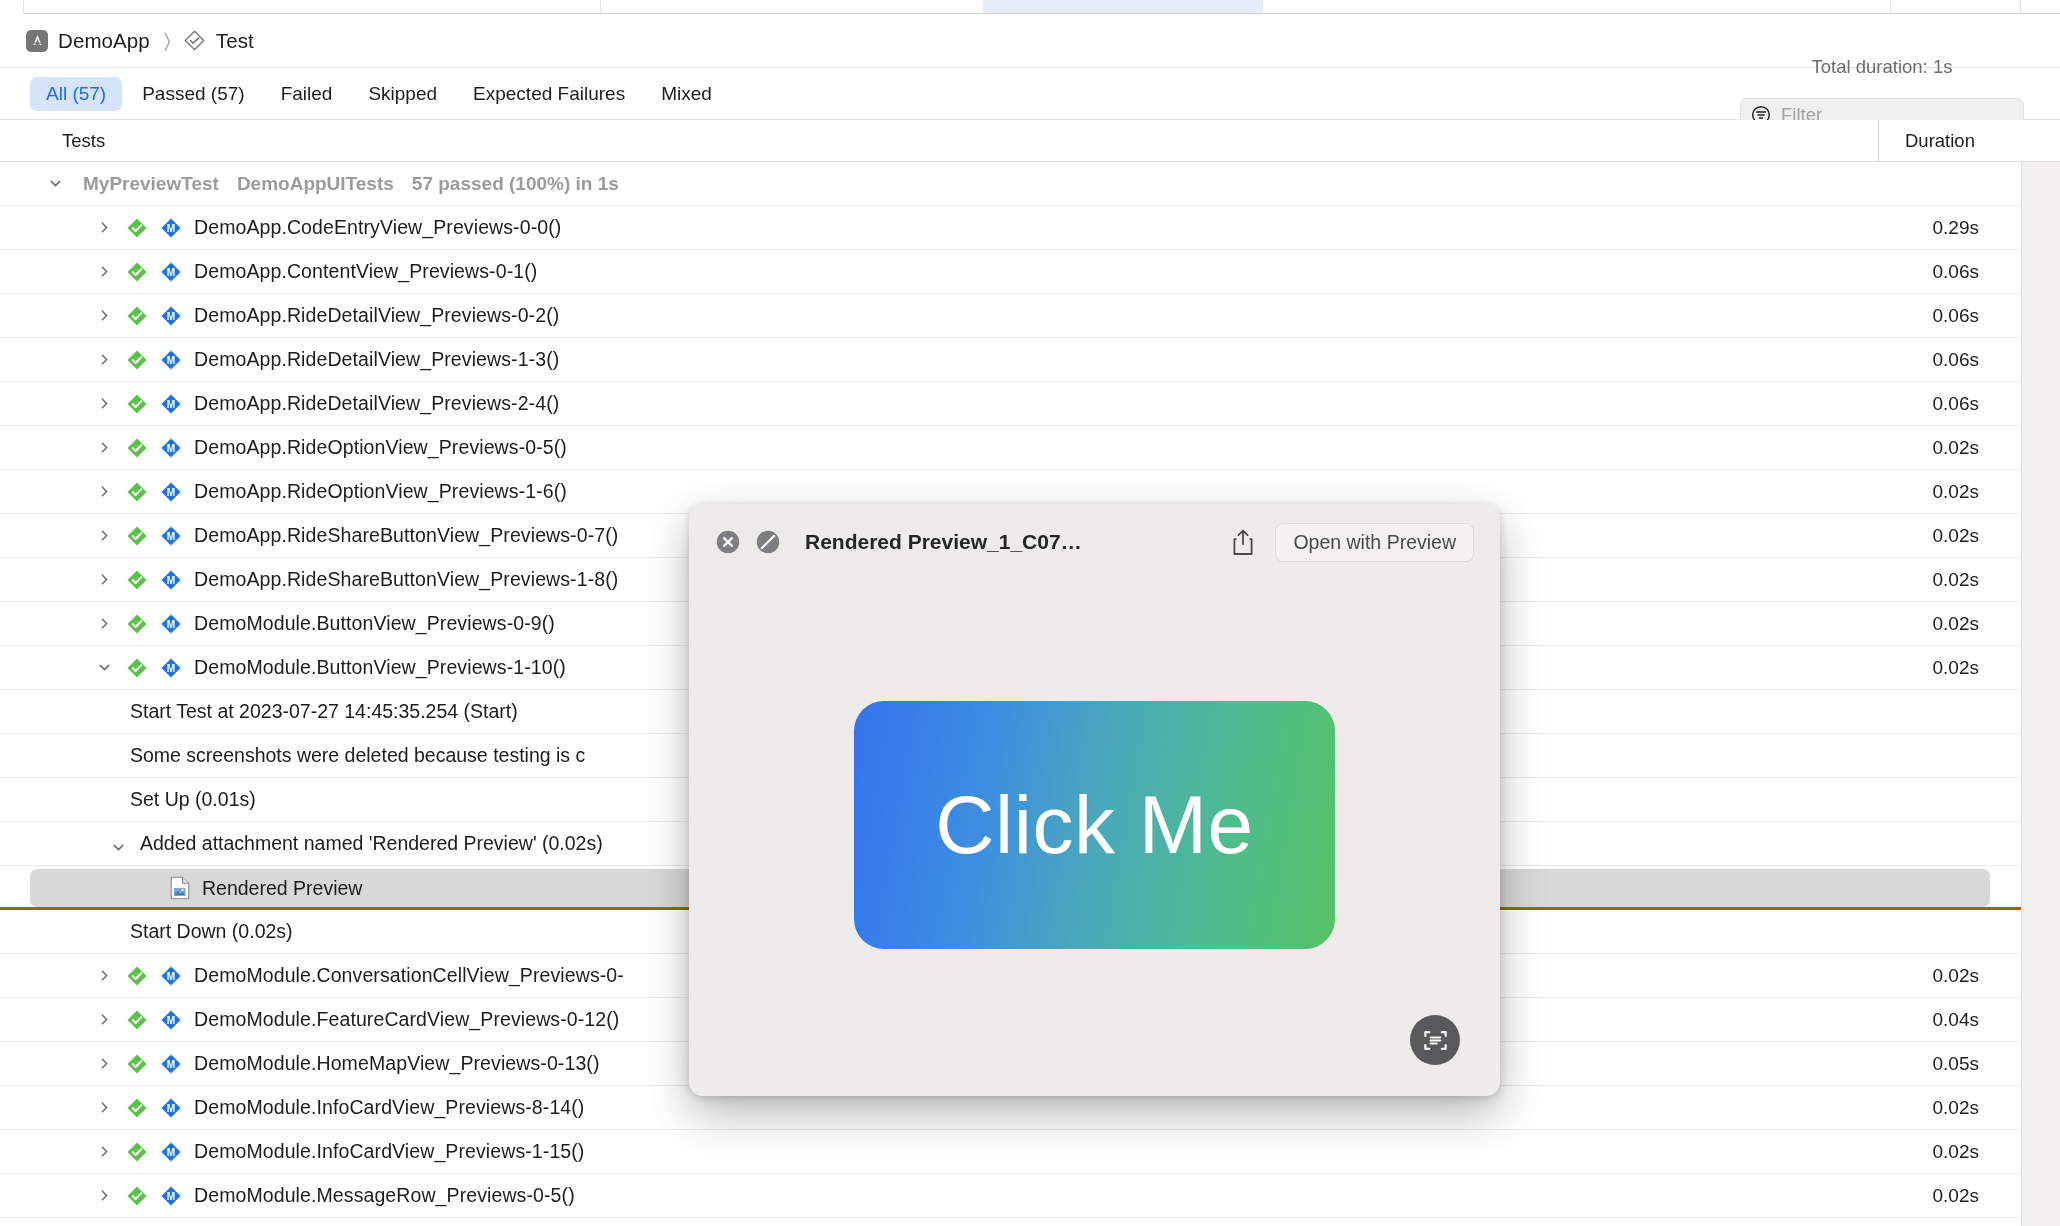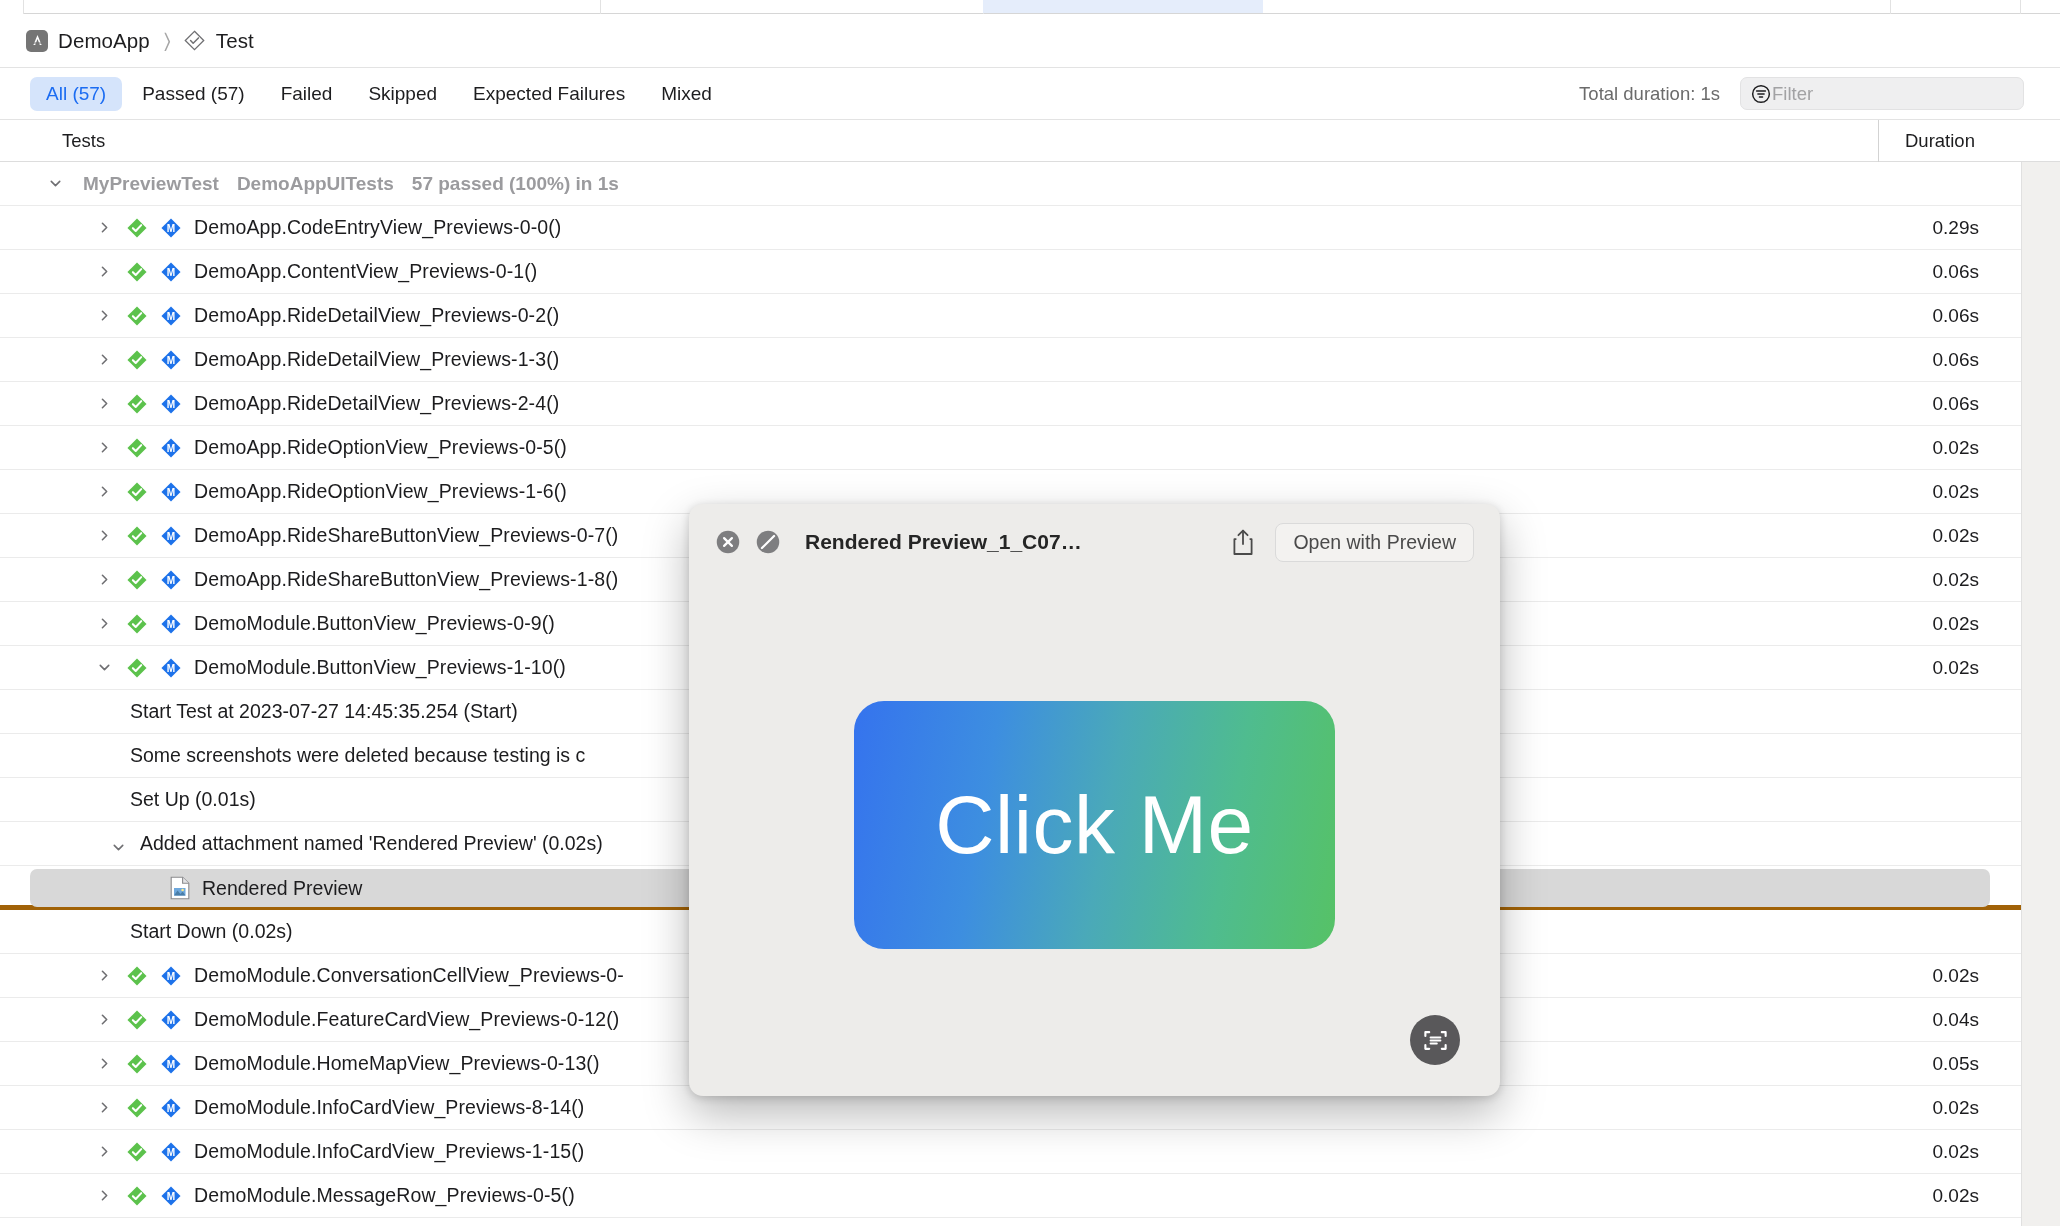--- a/index.html
+++ b/index.html
@@ -75,27 +75,27 @@
   }
   .segments { display: flex; align-items: center; padding-left: 30px; gap: 4px; }
   .seg {
     font-size: 19px; color: #1d1d1f;
     padding: 6px 16px; border-radius: 7px;
     white-space: nowrap; cursor: default;
   }
   .seg.active { background: #d5e4fb; color: #1b6cf2; }
   .bar-right {
     margin-left: auto; display: flex; align-items: center;
-    padding-right: 36px; gap: 20px;
+    padding-right: 36px; gap: 20px; flex-direction: column;
   }
   .total-duration { font-size: 18.5px; color: #6b6b6b; white-space: nowrap; }
   .filter-field {
     width: 284px; height: 33px; border-radius: 7px;
     background: #efeff0; border: 1px solid #e2e2e3;
-    display: flex; align-items: center; padding: 0 9px; 
+    display: flex; align-items: center; padding: 0 9px; gap: 9px;
   }
   .filter-placeholder { font-size: 18.5px; color: #a2a2a4; }
 
   
   .table-head {
     position: absolute; top: 120px; left: 0;
     width: 2060px; height: 42px;
     background: #ffffff; border-bottom: 1px solid #dddddd;
     display: flex; align-items: center;
   }
@@ -147,21 +147,21 @@
     font-size: 19px; color: #1c1c1e;
   }
 
   
   .ind-test { padding-left: 64px; display:flex; align-items:center; gap: 12px; }
   .ind-activity2 { padding-left: 100px; display:flex; align-items:flex-end; gap: 12px; }
   .activity-text { font-size: 19.5px; color: #1c1c1e; white-space: nowrap; }
 
   .attach-row-wrap {
     position: relative; height: 44px;
-    border-bottom: 5px solid #a16207; background: #ffffff;
+    border-bottom: 3px solid #a16207; background: #ffffff;
   }
   .attach-sel {
     position: absolute; left: 30px; top: 3px;
     width: 1960px; height: 38px; border-radius: 7px;
     background: #d8d8d8;
   }
   .attach-inner {
     position: absolute; left: 170px; top: 0; height: 44px;
     display: flex; align-items: center; gap: 12px;
   }

